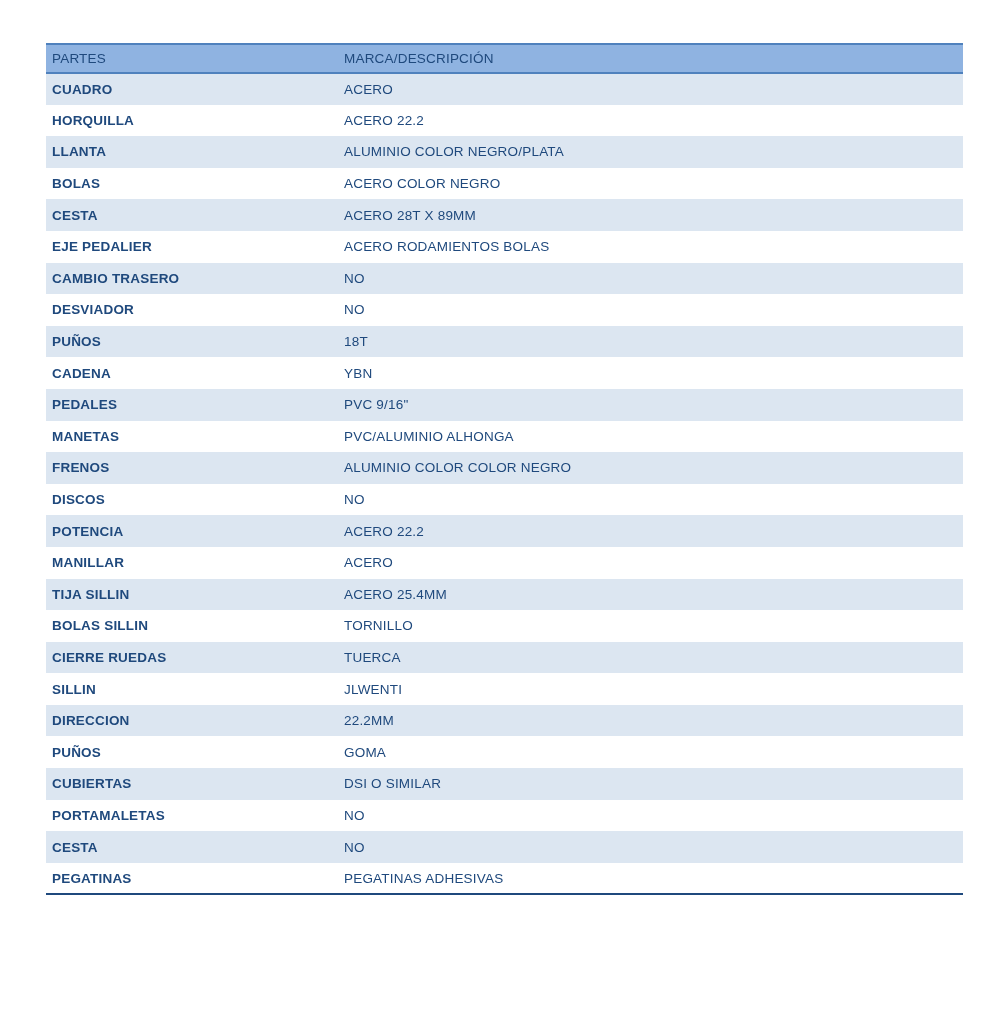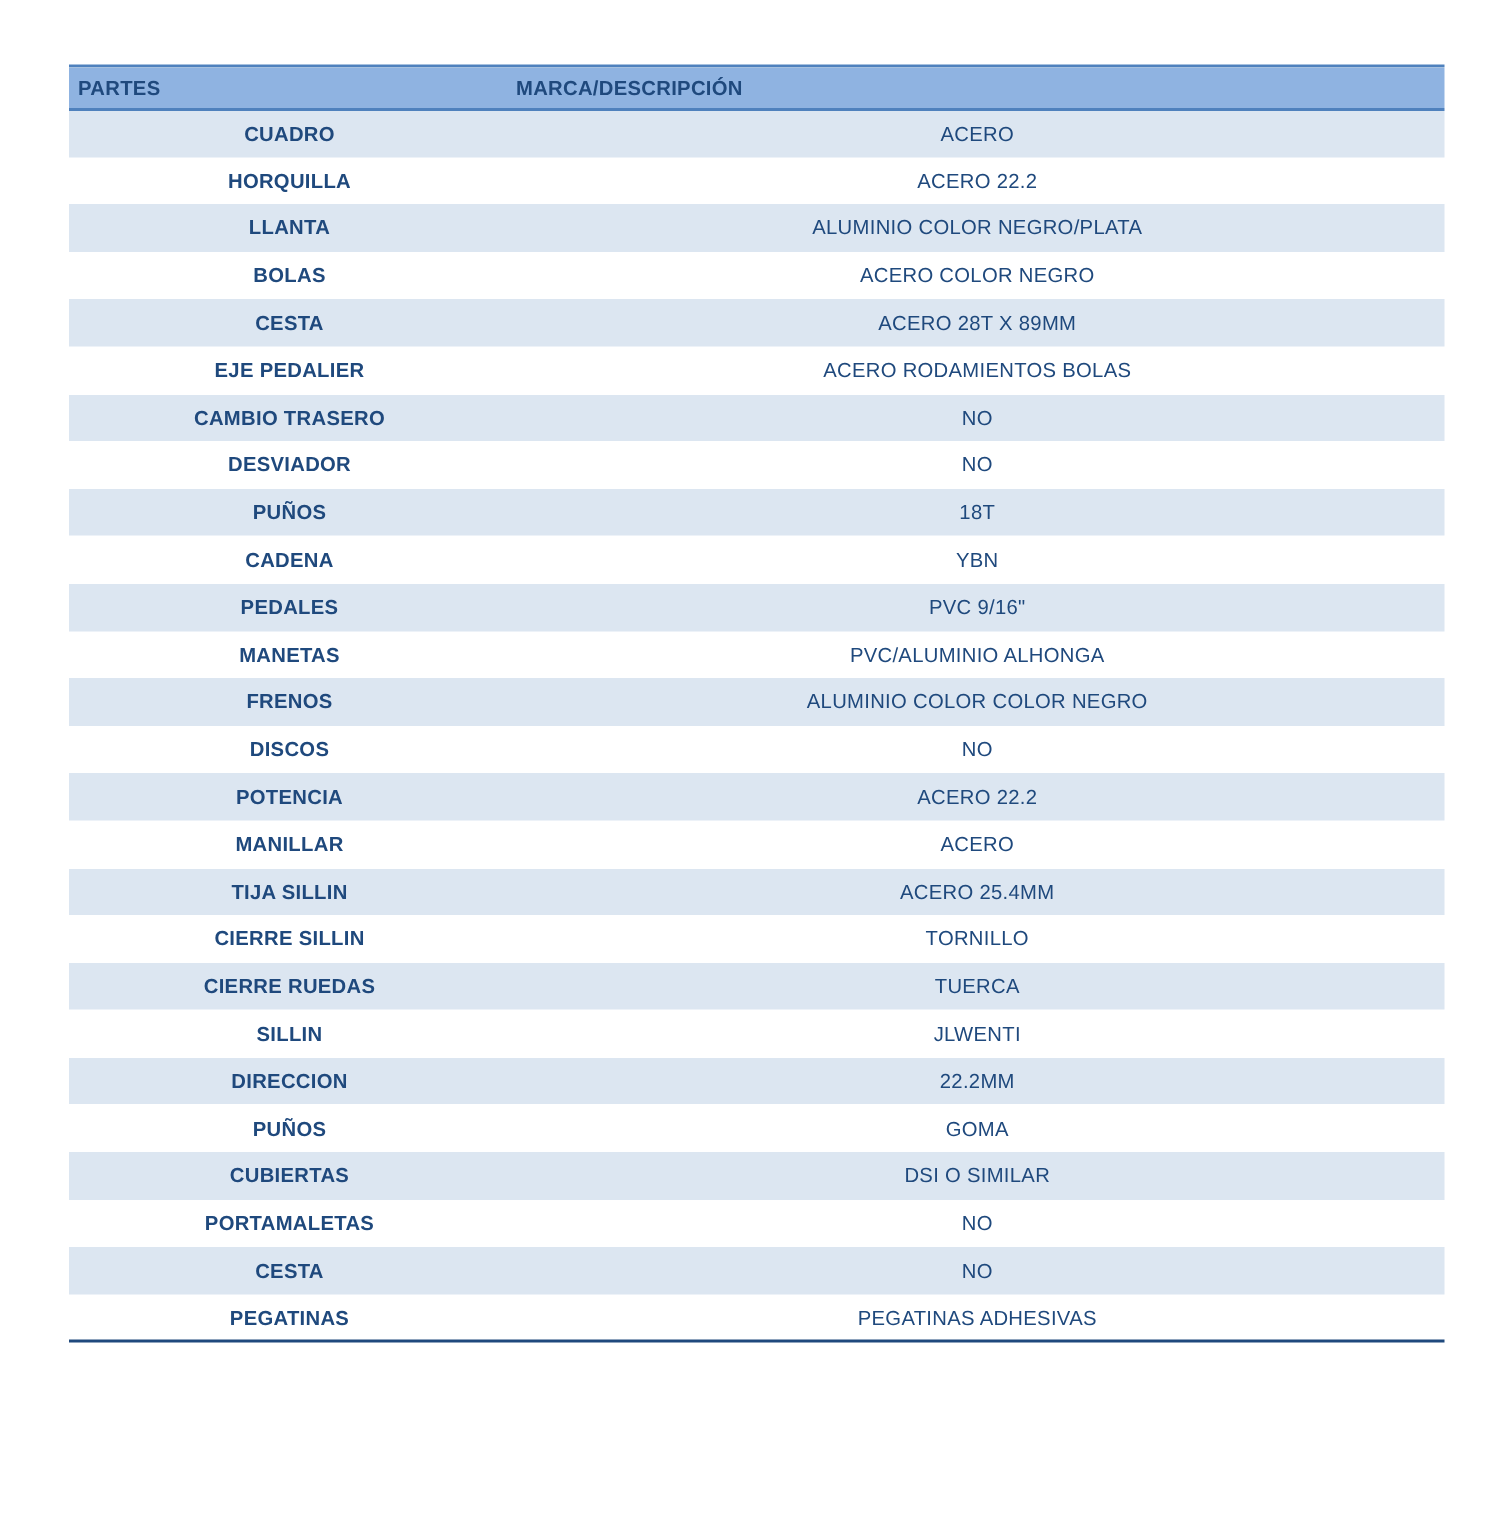--- a/index.html
+++ b/index.html
@@ -38,23 +38,23 @@
     padding: 0 4px 0 6px;
     letter-spacing: 0.2px;
     white-space: nowrap;
     overflow: hidden;
   }
   .parts-table thead th {
     height: 29px;
     background: var(--header-fill);
     border-top: 2px solid var(--header-border);
     border-bottom: 2px solid var(--header-border);
-    font-weight: bold;
+    font-weight: normal;
   }
-  .parts-table tbody td { height: 31.6px; background: var(--row-fill); text-align: center; }
+  .parts-table tbody td { height: 31.6px; background: var(--row-fill); }
   .parts-table tbody tr:nth-child(odd) td { background: var(--row-alt-fill); }
   .parts-table tbody td:first-child { font-weight: bold; }
   .parts-table tbody tr:last-child td { border-bottom: 2.5px solid var(--bottom-border); }
 </style>
 </head>
 <body>
 
 <div class="page">
   <table class="parts-table">
     <colgroup>
@@ -130,21 +130,21 @@
         </tr>
         <tr>
           <td>MANILLAR</td>
           <td>ACERO</td>
         </tr>
         <tr>
           <td>TIJA SILLIN</td>
           <td>ACERO 25.4MM</td>
         </tr>
         <tr>
-          <td>CIERRE SILLIN</td>
+          <td>BOLAS SILLIN</td>
           <td>TORNILLO</td>
         </tr>
         <tr>
           <td>CIERRE RUEDAS</td>
           <td>TUERCA</td>
         </tr>
         <tr>
           <td>SILLIN</td>
           <td>JLWENTI</td>
         </tr>

